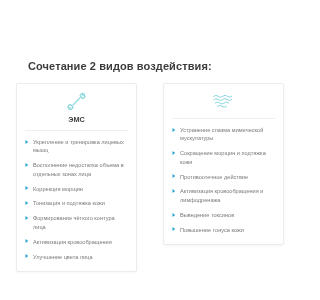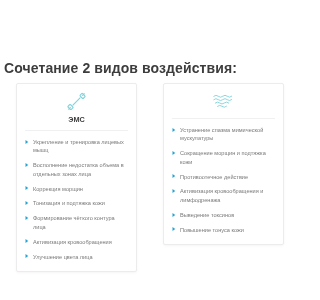--- a/index.html
+++ b/index.html
@@ -19,23 +19,23 @@
   .page {
     position: relative;
     width: 300px;
     height: 300px;
     background: #ffffff;
     padding: 0;
   }
 
   .section-title {
     position: absolute;
-    left: 4px;
+    left: 28px;
     top: 60px;
-    font-size: 14px;
+    font-size: 11px;
     font-weight: bold;
     color: #3d3d3d;
     letter-spacing: 0.1px;
     white-space: nowrap;
   }
 
   .cards {
     position: absolute;
     left: 16px;
     top: 83px;

